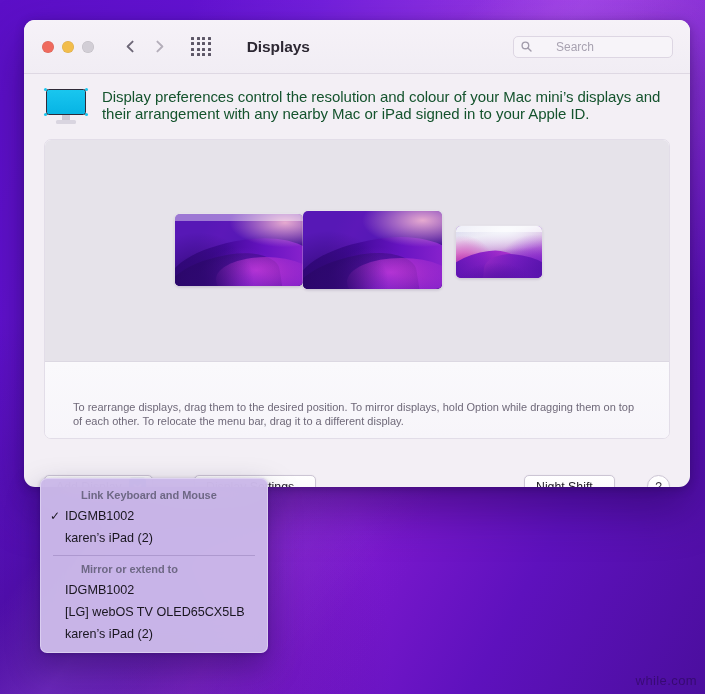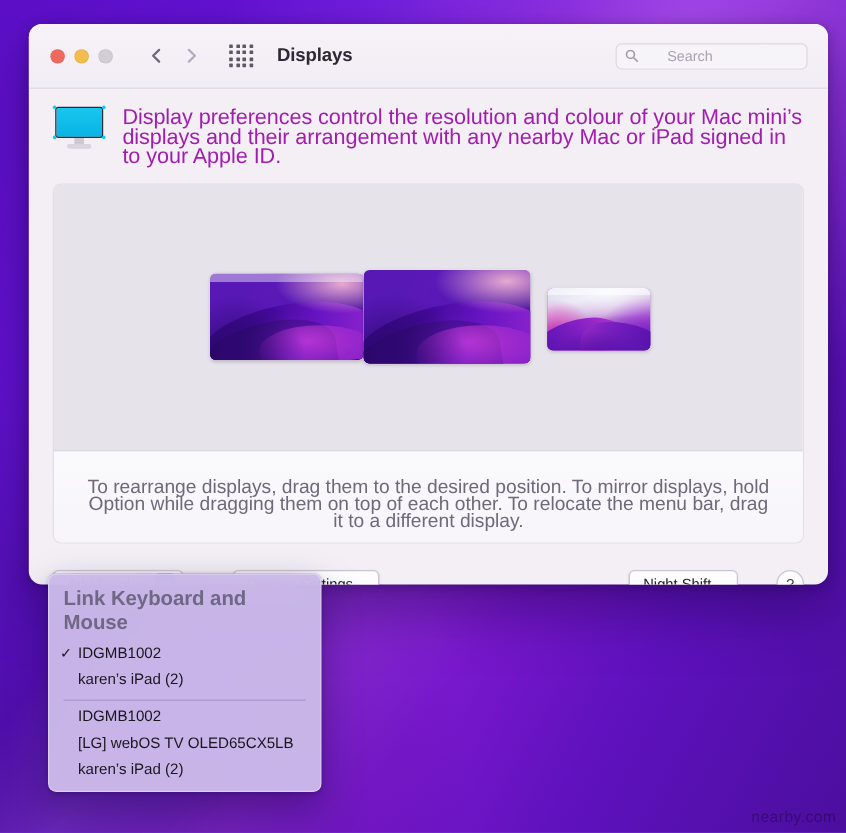--- a/index.html
+++ b/index.html
@@ -59,21 +59,21 @@
 
   .navbtns { display:flex; align-items:center; gap:16px; margin-left:30px; }
   .chev { width:13px; height:13px; }
   .chev path { fill:none; stroke:#6e6878; stroke-width:1.9; stroke-linecap:round; stroke-linejoin:round; }
   .chev.fwd path { stroke:#b4aeba; }
 
   .gridicon { margin-left:25px; display:grid; grid-template-columns:repeat(4,3px); grid-template-rows:repeat(4,3px); gap:2.6px; }
   .gridicon i { display:block; width:3px; height:3px; background:#5d5767; border-radius:0.5px; }
 
   .wintitle {
-    margin-left:20px;
+    margin-left:36px;
     font-size:15.5px; font-weight:bold; color:#2d2833; letter-spacing:-0.1px;
   }
 
   .searchbox {
     position:absolute; right:17px; top:50%; transform:translateY(-50%);
     width:160px; height:22px;
     background:#f7f4f9;
     border:1px solid #ddd6e3;
     border-radius:5px;
     display:flex; align-items:center; gap:24px; padding:0 7px;
@@ -91,21 +91,21 @@
   .descrow { display:flex; gap:14px; padding:14px 20px 10px 20px; align-items:flex-start; }
   .monicon { width:44px; height:36px; flex:0 0 auto; position:relative; margin-top:1px; }
   .monicon .screen {
     position:absolute; left:2px; top:0; width:40px; height:26px;
     background:linear-gradient(#19c6ef, #07b4e4);
     border:1.5px solid #2f2a38; border-radius:2.5px;
   }
   .monicon .neck { position:absolute; left:18px; top:26px; width:8px; height:5px; background:#cdc8d4; }
   .monicon .base { position:absolute; left:12px; top:31px; width:20px; height:3.5px; background:#d9d5e0; border-radius:1.5px; }
   .monicon .dot { position:absolute; width:3px; height:3px; background:#19c6ef; border-radius:50%; }
-  .desctext { font-size:18px; line-height:16.5px; color:#a21caf; padding-top:1px; letter-spacing:-0.05px; }
+  .desctext { font-size:15px; line-height:16.5px; color:#14532d; padding-top:1px; letter-spacing:-0.05px; }
 
   
   .arrpanel {
     margin:4px 20px 0 20px;
     height:300px;
     background:#fbfafc;
     border:1px solid #e2dde8;
     border-radius:7px;
     overflow:hidden;
     position:relative;
@@ -193,21 +193,21 @@
   }
   .wall-pad .ridge2 {
     position:absolute; right:-18%; bottom:-14%; width:86%; height:58%;
     background:linear-gradient(265deg, #4d10a6 0%, #7b1fc4 56%, #a22ecb 100%);
     border-radius:38% 62% 0 0 / 56% 78% 0 0;
     transform:rotate(5deg);
   }
 
   .hint {
     position:absolute; left:0; right:0; bottom:10px;
-    text-align:center; font-size:16px; line-height:14px; color:#6f6979;
+    font-size:11px; line-height:14px; color:#6f6979;
     padding:0 28px;
   }
 
   
   .btnrow { position:absolute; left:20px; right:20px; top:455px; height:24px; }
   .btn {
     position:absolute;
     height:23px;
     background:linear-gradient(#ffffff,#f8f6fa);
     border:0.5px solid #ccc5d4;
@@ -235,22 +235,22 @@
     position:absolute; left:40px; top:478px; width:228px;
     background:rgba(204,186,233,0.96);
     border:0.5px solid rgba(255,255,255,0.35);
     border-radius:7px;
     box-shadow:0 14px 32px rgba(20,0,60,0.38), 0 1px 4px rgba(20,0,60,0.22);
     padding:5px 0 7px 0;
     backdrop-filter:blur(18px);
     overflow:hidden;
   }
   .mhead {
-    font-size:17px; color:#6e6885; font-weight:bold;
-    padding:5px 14px 4px 12px; letter-spacing:-0.05px;
+    font-size:11px; color:#6e6885; font-weight:bold;
+    padding:5px 14px 4px 40px; letter-spacing:-0.05px;
   }
   .mitem {
     position:relative;
     font-size:12.6px; color:#19161f;
     padding:4px 14px 4px 24px;
     line-height:14px;
     white-space:nowrap;
     cursor:default;
   }
   .mitem .tick {
@@ -260,21 +260,21 @@
   .msep { height:1px; background:rgba(90,70,130,0.25); margin:6px 12px 2px 12px; }
 </style>
 </head>
 <body>
 
 <div id="desktop">
   <div class="band"></div>
   <div class="sheen"></div>
 </div>
 
-<div class="watermark">nearby.com</div>
+<div class="watermark">while.com</div>
 
 <div id="window">
 
   <div class="toolbar">
     <div class="traffic">
       <span class="tl red"></span>
       <span class="tl yellow"></span>
       <span class="tl green"></span>
     </div>
 
@@ -388,20 +388,21 @@
       <span>IDGMB1002</span>
     </div>
     <div class="mitem">
       <span>karen’s iPad (2)</span>
     </div>
   </div>
 
   <div class="msep"></div>
 
   <div>
+    <div class="mhead">Mirror or extend to</div>
     <div class="mitem">
       <span>IDGMB1002</span>
     </div>
     <div class="mitem">
       <span>[LG] webOS TV OLED65CX5LB</span>
     </div>
     <div class="mitem">
       <span>karen’s iPad (2)</span>
     </div>
   </div>

